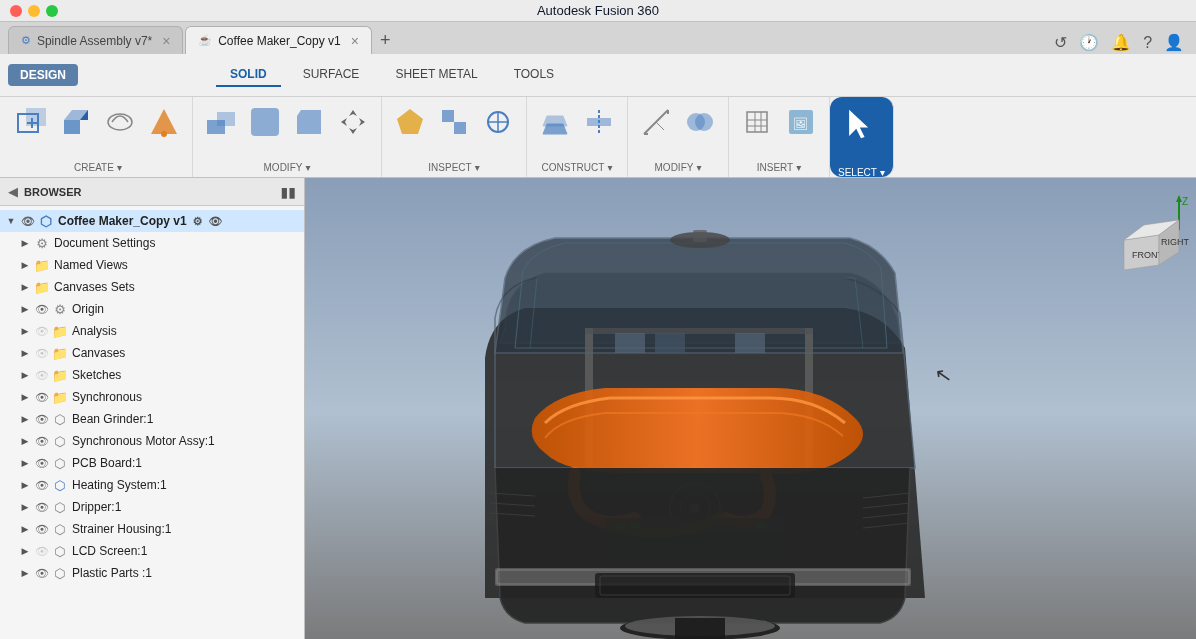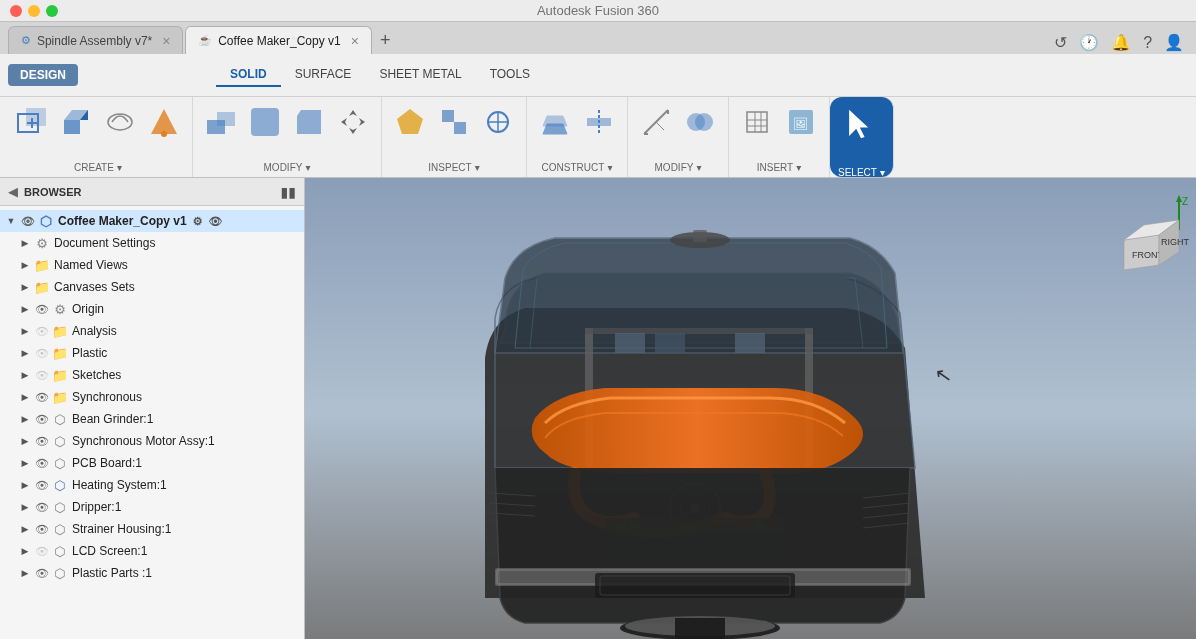--- a/index.html
+++ b/index.html
@@ -21,21 +21,21 @@
       display: flex;
       gap: 6px;
       align-items: center;
     }
     .tb-btn {
       width: 12px; height: 12px; border-radius: 50%; border: none; cursor: pointer;
     }
     .tb-btn.close { background: #ff5f57; }
     .tb-btn.minimize { background: #febc2e; }
     .tb-btn.maximize { background: #28c840; }
-    .title-bar-text { font-size: 13px; color: #737373; font-weight: 500; }
+    .title-bar-text { font-size: 13px; color: #0f172a; font-weight: 500; }
 
     
     .tab-bar {
       background: #d5d5d5;
       height: 32px;
       display: flex;
       align-items: flex-end;
       padding-left: 8px;
       gap: 2px;
     }
@@ -89,21 +89,21 @@
       color: white;
       border: none;
       padding: 4px 12px;
       border-radius: 4px;
       font-size: 12px;
       cursor: pointer;
       font-weight: 600;
     }
     .toolbar-tabs {
       display: flex;
-      gap: 0;
+      gap: 8px;
       padding-left: 130px;
     }
     .toolbar-tab {
       padding: 4px 14px;
       font-size: 12px;
       cursor: pointer;
       color: #444;
       border-bottom: 2px solid transparent;
     }
     .toolbar-tab.active {
@@ -535,21 +535,21 @@
         <div class="tree-expand">▶</div>
         <div class="tree-eye hidden">👁</div>
         <div class="tree-folder-icon" style="color:#888;">📁</div>
         <span class="tree-label">Analysis</span>
       </div>
 
       <div class="tree-item indent-1">
         <div class="tree-expand">▶</div>
         <div class="tree-eye hidden">👁</div>
         <div class="tree-folder-icon" style="color:#888;">📁</div>
-        <span class="tree-label">Plastic</span>
+        <span class="tree-label">Canvases</span>
       </div>
 
       <div class="tree-item indent-1">
         <div class="tree-expand">▶</div>
         <div class="tree-eye hidden">👁</div>
         <div class="tree-folder-icon" style="color:#888;">📁</div>
         <span class="tree-label">Sketches</span>
       </div>
 
       <div class="tree-item indent-1">

